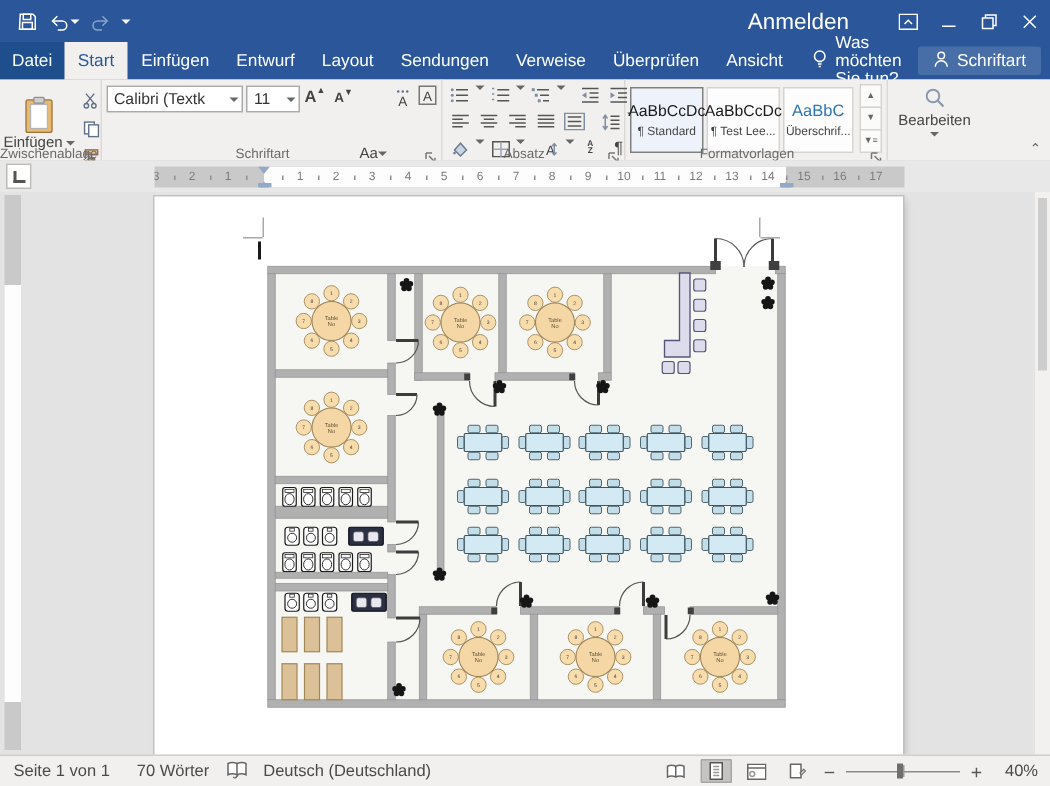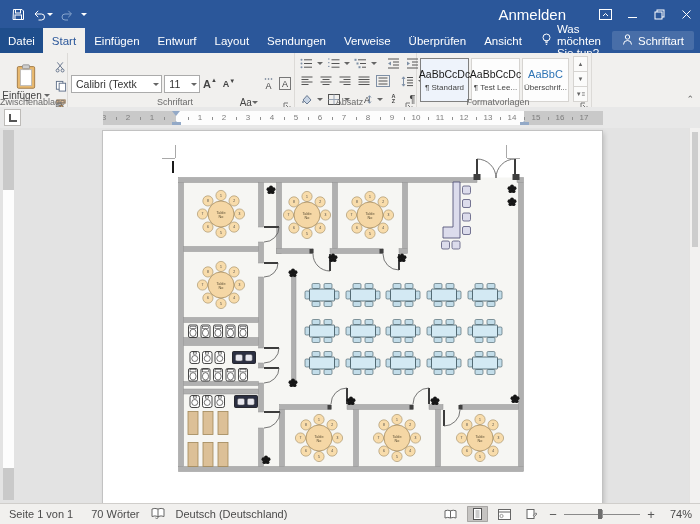--- a/index.html
+++ b/index.html
@@ -21,21 +21,21 @@
   .tab.file{background:#1f4e8c;padding:0 8px;}
   .tab.active{background:#f1f0ee;color:#2b579a;}
   .tellme{display:flex;align-items:center;gap:5px;padding:0 10px;font-size:11.5px;}
   .tr-spacer{flex:1;}
   .share{display:flex;align-items:center;gap:5px;font-size:11.5px;background:rgba(255,255,255,.14);border-radius:2px;padding:2px 10px;margin:3px 6px 3px 0;}
   
   .ribbon{position:absolute;left:0;top:53px;right:0;height:54px;background:#f1f0ee;border-bottom:1px solid #d4d2cf;display:flex;color:#444;}
   .group{position:relative;border-right:1px solid #dcdad7;padding:2px 3px 13px 3px;box-sizing:border-box;}
   .glabel{position:absolute;bottom:0;left:0;right:12px;text-align:center;font-size:9px;color:#6a6a6a;white-space:nowrap;}
   .launcher{position:absolute;bottom:1px;right:2px;width:9px;height:9px;}
-  .row{display:flex;align-items:center;gap:2px;}
+  .row{display:flex;gap:2px;}
   .sbtn{display:flex;align-items:center;justify-content:center;min-width:15px;height:16px;padding:0 1px;border-radius:2px;}
   .sep{width:1px;height:16px;background:#d8d6d3;margin:0 2px;}
   .paste{width:46px;display:flex;flex-direction:column;align-items:center;justify-content:center;height:54px;font-size:10px;color:#444;}
   .clipcol{display:flex;flex-direction:column;gap:3px;margin-left:3px;margin-top:4px;}
   .combo{display:flex;align-items:center;background:#fff;border:1px solid #ababab;height:16px;font-size:10.5px;padding:0 2px 0 4px;color:#333;white-space:nowrap;overflow:hidden;}
   .combo .car{margin-left:auto;}
   .f-bold{font-weight:bold;font-size:11px;}
   .f-italic{font-style:italic;font-family:"Liberation Serif",serif;font-size:11px;}
   .f-under{text-decoration:underline;font-size:11px;}
   .f-strike{text-decoration:line-through;font-size:10px;}
@@ -446,20 +446,32 @@
         </div>
       </div>
       <div class="glabel">Formatvorlagen</div>
       <span class="launcher">
         <svg width="9" height="9" viewBox="0 0 9 9">
             <path d="M1 1 H5 M1 1 V5 M3 3 L7 7 M7 4.2 V7 H4.2" fill="none" stroke="#777"></path>
           </svg>
       </span>
     </div>
 
+    <div class="group" style="width:64px;border-right:none;">
+      <div class="editing">
+        <svg width="15" height="15" viewBox="0 0 15 15">
+            <circle cx="6" cy="6" r="4.2" fill="none" stroke="#8898ad" stroke-width="1.3"></circle>
+            <path d="M9.2 9.2 L13 13" stroke="#8898ad" stroke-width="1.5"></path>
+          </svg>
+        <span style="margin-top:2px;display:flex;align-items:center;gap:2px;">
+            <span>Bearbeiten</span>
+          </span>
+        <span class="car g"></span>
+      </div>
+    </div>
 
     <span class="collapse">⌃</span>
   </div>
 
   <div class="rulerrow">
     <div class="tabsel">
         <i></i>
       </div>
     <div class="hruler" id="hruler">
       <div class="white"></div>
@@ -1125,16 +1137,16 @@
             <path d="M8.5 8.5 L11 6 l-1.2 -1.2 L7.3 7.3 z" fill="#c9c9c9" stroke="#666" stroke-width="0.7"></path>
           </svg>
       </span>
       <span class="zpm">−</span>
       <span class="ztrack">
         <span class="line"></span>
           <span class="notch"></span>
           <span class="zthumb"></span>
       </span>
       <span class="zpm">+</span>
-      <span style="width:30px;text-align:right;">74%</span>
+      <span style="width:30px;text-align:right;">40%</span>
     </div>
   </div>
 </div>
 
 </body></html>

